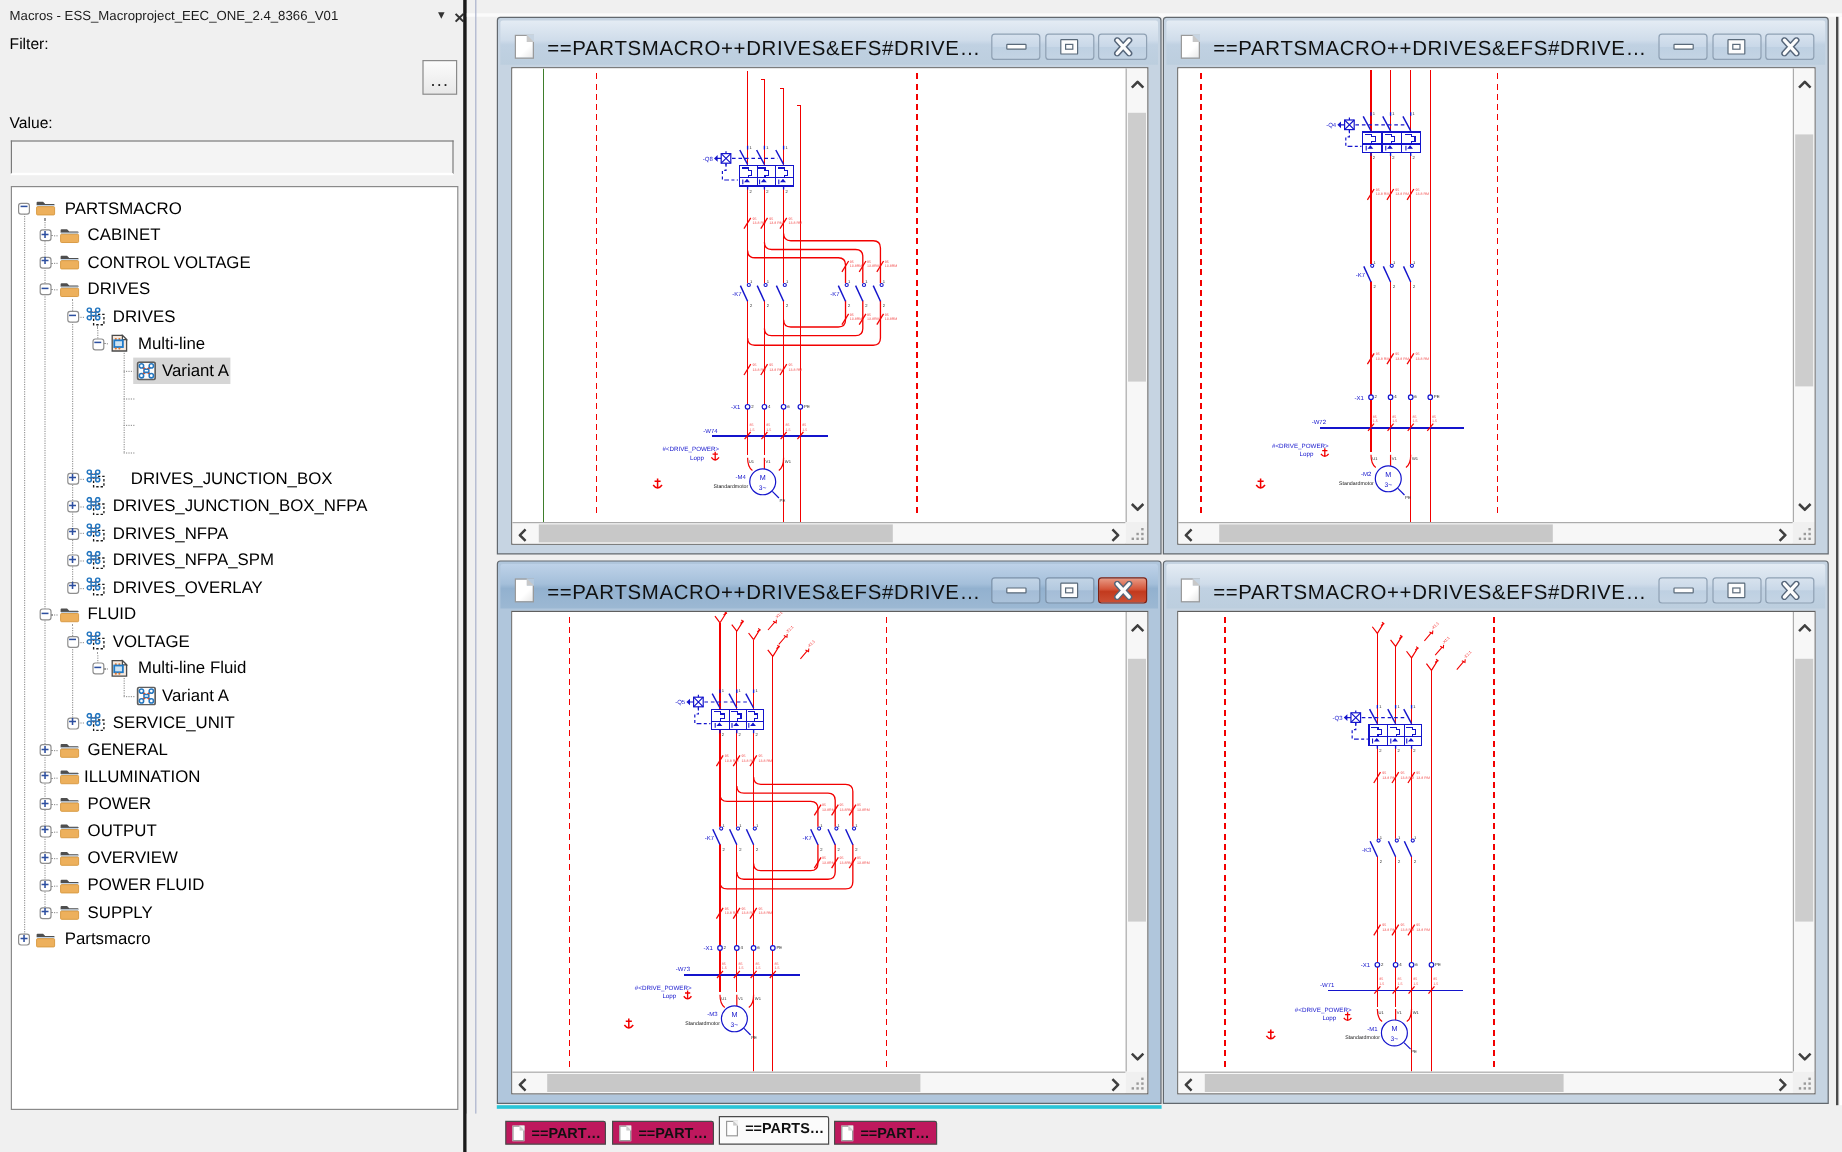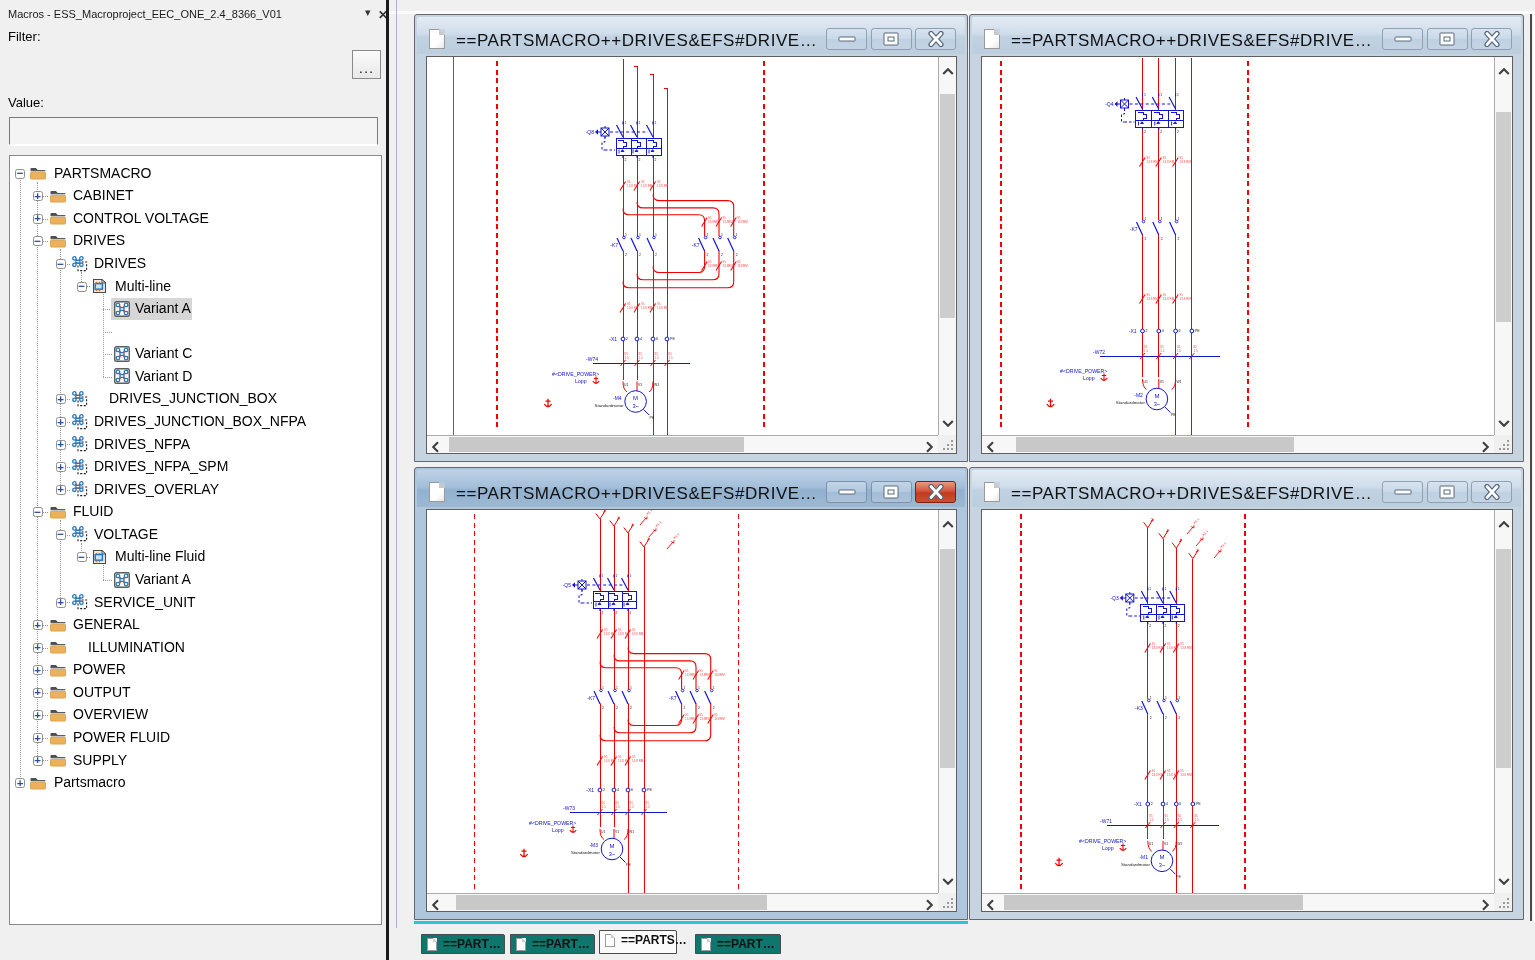--- a/index.html
+++ b/index.html
@@ -61,21 +61,21 @@
 .hsb .sa{top:3px}
 .htrack{position:absolute;left:17px;right:17px;top:0;bottom:0}
 .hthumb{position:absolute;top:1px;bottom:1px;background:#c8c8c8}
 .grip{position:absolute;right:0px;bottom:0px;width:18px;height:18px;background:#f0f0f0}
 .grip i{position:absolute;width:2.5px;height:2.5px;background:#9a9a9a}
 .grip i:nth-child(1){right:3px;bottom:3px}.grip i:nth-child(2){right:7px;bottom:3px}
 .grip i:nth-child(3){right:11px;bottom:3px}.grip i:nth-child(4){right:3px;bottom:7px}
 .grip i:nth-child(5){right:7px;bottom:7px}.grip i:nth-child(6){right:3px;bottom:11px}
 .cyan{position:absolute;left:414px;top:920.5px;width:554px;height:3.5px;background:#29c5d8}
 #tabbar{position:absolute;left:389px;right:0;top:928px;height:32px;background:#f0f0f0}
-.mtab{position:absolute;top:6px;height:20px;border:1px solid #4a4a4a;background:#0f766e;border-radius:0 2px 0 0}
+.mtab{position:absolute;top:6px;height:20px;border:1px solid #4a4a4a;background:#be185d;border-radius:0 2px 0 0}
 .mtab.act{top:2px;height:24px;background:#fbfbfb;z-index:2}
 .mtab .mdoc{position:absolute;left:5px;top:3px;width:10px;height:13px;background:#fff;border:1px solid #9a9a9a}
 .mtab .mdoc:after{content:"";position:absolute;right:-1px;top:-1px;border-left:4px solid #ccc;border-top:4px solid #f0f0f0}
 .mtab .mt{position:absolute;left:21px;top:2px;font-size:12px;font-weight:700;color:#111;white-space:nowrap}
 
 </style></head><body>
 <div id="palette">
 <div id="ptitle">Macros - ESS_Macroproject_EEC_ONE_2.4_8366_V01</div>
 <div class="pico" style="left:365px;top:6px">▾</div>
 <div class="pico" style="left:378px;font-weight:700;font-size:12px">✕</div>
@@ -212,236 +212,208 @@
             <path d="M5,4 L13,12 M13,4 L5,12" stroke="#d4502a" stroke-width="1.8"></path>
             <circle cx="4.9" cy="3.9" r="1.8" fill="#fff" stroke="#2577c0" stroke-width="1.3"></circle>
             <circle cx="13.1" cy="3.9" r="1.8" fill="#fff" stroke="#2577c0" stroke-width="1.3"></circle>
             <circle cx="4.9" cy="12.1" r="1.8" fill="#fff" stroke="#2577c0" stroke-width="1.3"></circle>
             <circle cx="13.1" cy="12.1" r="1.8" fill="#fff" stroke="#2577c0" stroke-width="1.3"></circle>
             <rect x="6.9" y="6.7" width="4.2" height="2.6" rx="1" fill="#fff" stroke="#2577c0" stroke-width="1.3"></rect>
           </svg>
         </div>
         <div class="ttxt" style="left:125px">Variant A</div>
       </div>
-      <div class="trow" style="top:186.8px">
+      <div class="trow" style="top:231.9px">
+        <div class="texp" style="left:45.5px">
+          <span>+</span>
+        </div>
+        <div style="position:absolute;left:61px;top:3px">
+          <svg class="tico" width="18" height="16" viewBox="0 0 18 16">
+            <rect x="7" y="6" width="8.6" height="8.6" fill="none" stroke="#1a1a1a" stroke-width="1.1" stroke-dasharray="2,1.6"></rect>
+            <path d="M3.6,2.6 L10.2,8.6 M10.2,2.6 L3.6,8.6" stroke="#d9542c" stroke-width="2"></path>
+            <circle cx="3.4" cy="2.4" r="1.7" fill="#fff" stroke="#2577c0" stroke-width="1.3"></circle>
+            <circle cx="10.4" cy="2.4" r="1.7" fill="#fff" stroke="#2577c0" stroke-width="1.3"></circle>
+            <circle cx="3.4" cy="8.8" r="1.7" fill="#fff" stroke="#2577c0" stroke-width="1.3"></circle>
+            <circle cx="10.4" cy="8.8" r="1.7" fill="#fff" stroke="#2577c0" stroke-width="1.3"></circle>
+            <rect x="4.9" y="4.3" width="4" height="2.6" rx="0.8" fill="#fff" stroke="#2577c0" stroke-width="1.2"></rect>
+          </svg>
+        </div>
+        <div class="ttxt" style="left:99px">DRIVES_JUNCTION_BOX</div>
+      </div>
+      <div class="trow" style="top:254.5px">
+        <div class="texp" style="left:45.5px">
+          <span>+</span>
+        </div>
+        <div style="position:absolute;left:61px;top:3px">
+          <svg class="tico" width="18" height="16" viewBox="0 0 18 16">
+            <rect x="7" y="6" width="8.6" height="8.6" fill="none" stroke="#1a1a1a" stroke-width="1.1" stroke-dasharray="2,1.6"></rect>
+            <path d="M3.6,2.6 L10.2,8.6 M10.2,2.6 L3.6,8.6" stroke="#d9542c" stroke-width="2"></path>
+            <circle cx="3.4" cy="2.4" r="1.7" fill="#fff" stroke="#2577c0" stroke-width="1.3"></circle>
+            <circle cx="10.4" cy="2.4" r="1.7" fill="#fff" stroke="#2577c0" stroke-width="1.3"></circle>
+            <circle cx="3.4" cy="8.8" r="1.7" fill="#fff" stroke="#2577c0" stroke-width="1.3"></circle>
+            <circle cx="10.4" cy="8.8" r="1.7" fill="#fff" stroke="#2577c0" stroke-width="1.3"></circle>
+            <rect x="4.9" y="4.3" width="4" height="2.6" rx="0.8" fill="#fff" stroke="#2577c0" stroke-width="1.2"></rect>
+          </svg>
+        </div>
+        <div class="ttxt" style="left:84px">DRIVES_JUNCTION_BOX_NFPA</div>
+      </div>
+      <div class="trow" style="top:277.0px">
+        <div class="texp" style="left:45.5px">
+          <span>+</span>
+        </div>
+        <div style="position:absolute;left:61px;top:3px">
+          <svg class="tico" width="18" height="16" viewBox="0 0 18 16">
+            <rect x="7" y="6" width="8.6" height="8.6" fill="none" stroke="#1a1a1a" stroke-width="1.1" stroke-dasharray="2,1.6"></rect>
+            <path d="M3.6,2.6 L10.2,8.6 M10.2,2.6 L3.6,8.6" stroke="#d9542c" stroke-width="2"></path>
+            <circle cx="3.4" cy="2.4" r="1.7" fill="#fff" stroke="#2577c0" stroke-width="1.3"></circle>
+            <circle cx="10.4" cy="2.4" r="1.7" fill="#fff" stroke="#2577c0" stroke-width="1.3"></circle>
+            <circle cx="3.4" cy="8.8" r="1.7" fill="#fff" stroke="#2577c0" stroke-width="1.3"></circle>
+            <circle cx="10.4" cy="8.8" r="1.7" fill="#fff" stroke="#2577c0" stroke-width="1.3"></circle>
+            <rect x="4.9" y="4.3" width="4" height="2.6" rx="0.8" fill="#fff" stroke="#2577c0" stroke-width="1.2"></rect>
+          </svg>
+        </div>
+        <div class="ttxt" style="left:84px">DRIVES_NFPA</div>
+      </div>
+      <div class="trow" style="top:299.6px">
+        <div class="texp" style="left:45.5px">
+          <span>+</span>
+        </div>
+        <div style="position:absolute;left:61px;top:3px">
+          <svg class="tico" width="18" height="16" viewBox="0 0 18 16">
+            <rect x="7" y="6" width="8.6" height="8.6" fill="none" stroke="#1a1a1a" stroke-width="1.1" stroke-dasharray="2,1.6"></rect>
+            <path d="M3.6,2.6 L10.2,8.6 M10.2,2.6 L3.6,8.6" stroke="#d9542c" stroke-width="2"></path>
+            <circle cx="3.4" cy="2.4" r="1.7" fill="#fff" stroke="#2577c0" stroke-width="1.3"></circle>
+            <circle cx="10.4" cy="2.4" r="1.7" fill="#fff" stroke="#2577c0" stroke-width="1.3"></circle>
+            <circle cx="3.4" cy="8.8" r="1.7" fill="#fff" stroke="#2577c0" stroke-width="1.3"></circle>
+            <circle cx="10.4" cy="8.8" r="1.7" fill="#fff" stroke="#2577c0" stroke-width="1.3"></circle>
+            <rect x="4.9" y="4.3" width="4" height="2.6" rx="0.8" fill="#fff" stroke="#2577c0" stroke-width="1.2"></rect>
+          </svg>
+        </div>
+        <div class="ttxt" style="left:84px">DRIVES_NFPA_SPM</div>
+      </div>
+      <div class="trow" style="top:322.2px">
+        <div class="texp" style="left:45.5px">
+          <span>+</span>
+        </div>
+        <div style="position:absolute;left:61px;top:3px">
+          <svg class="tico" width="18" height="16" viewBox="0 0 18 16">
+            <rect x="7" y="6" width="8.6" height="8.6" fill="none" stroke="#1a1a1a" stroke-width="1.1" stroke-dasharray="2,1.6"></rect>
+            <path d="M3.6,2.6 L10.2,8.6 M10.2,2.6 L3.6,8.6" stroke="#d9542c" stroke-width="2"></path>
+            <circle cx="3.4" cy="2.4" r="1.7" fill="#fff" stroke="#2577c0" stroke-width="1.3"></circle>
+            <circle cx="10.4" cy="2.4" r="1.7" fill="#fff" stroke="#2577c0" stroke-width="1.3"></circle>
+            <circle cx="3.4" cy="8.8" r="1.7" fill="#fff" stroke="#2577c0" stroke-width="1.3"></circle>
+            <circle cx="10.4" cy="8.8" r="1.7" fill="#fff" stroke="#2577c0" stroke-width="1.3"></circle>
+            <rect x="4.9" y="4.3" width="4" height="2.6" rx="0.8" fill="#fff" stroke="#2577c0" stroke-width="1.2"></rect>
+          </svg>
+        </div>
+        <div class="ttxt" style="left:84px">DRIVES_OVERLAY</div>
+      </div>
+      <div class="trow" style="top:344.8px">
+        <div class="texp" style="left:22.5px">
+          <span>−</span>
+        </div>
+        <div style="position:absolute;left:39px;top:3px">
+          <svg class="tico" width="18" height="16" viewBox="0 0 18 16">
+            <path d="M1.5,6 V3.9 Q1.5,3.1 2.3,3.1 H6.9 L8.7,4.9 H15.7 Q16.5,4.9 16.5,5.7 V6 Z" fill="#4f4f4f"></path>
+            <rect x="1.8" y="5.9" width="14.4" height="1.5" fill="#bfd3ea"></rect>
+            <rect x="1.5" y="7.2" width="15" height="6.9" rx="0.8" fill="#edb05c" stroke="#d89a42" stroke-width="0.8"></rect>
+          </svg>
+        </div>
+        <div class="ttxt" style="left:63px">FLUID</div>
+      </div>
+      <div class="trow" style="top:367.3px">
+        <div class="texp" style="left:45.5px">
+          <span>−</span>
+        </div>
+        <div style="position:absolute;left:61px;top:3px">
+          <svg class="tico" width="18" height="16" viewBox="0 0 18 16">
+            <rect x="7" y="6" width="8.6" height="8.6" fill="none" stroke="#1a1a1a" stroke-width="1.1" stroke-dasharray="2,1.6"></rect>
+            <path d="M3.6,2.6 L10.2,8.6 M10.2,2.6 L3.6,8.6" stroke="#d9542c" stroke-width="2"></path>
+            <circle cx="3.4" cy="2.4" r="1.7" fill="#fff" stroke="#2577c0" stroke-width="1.3"></circle>
+            <circle cx="10.4" cy="2.4" r="1.7" fill="#fff" stroke="#2577c0" stroke-width="1.3"></circle>
+            <circle cx="3.4" cy="8.8" r="1.7" fill="#fff" stroke="#2577c0" stroke-width="1.3"></circle>
+            <circle cx="10.4" cy="8.8" r="1.7" fill="#fff" stroke="#2577c0" stroke-width="1.3"></circle>
+            <rect x="4.9" y="4.3" width="4" height="2.6" rx="0.8" fill="#fff" stroke="#2577c0" stroke-width="1.2"></rect>
+          </svg>
+        </div>
+        <div class="ttxt" style="left:84px">VOLTAGE</div>
+      </div>
+      <div class="trow" style="top:389.9px">
+        <div class="texp" style="left:66.5px">
+          <span>−</span>
+        </div>
+        <div style="position:absolute;left:81px;top:3px">
+          <svg class="tico" width="18" height="16" viewBox="0 0 18 16">
+            <path d="M2.5,1.5 H11 L14.5,5 V14.5 H2.5 Z" fill="#f6e9de" stroke="#4a4a4a" stroke-width="1.1"></path>
+            <path d="M11,1.5 L11,5 L14.5,5 Z" fill="#fff" stroke="#4a4a4a" stroke-width="1"></path>
+            <circle cx="5.5" cy="4.6" r="0.9" fill="#e07830"></circle>
+            <circle cx="8.5" cy="4.6" r="0.9" fill="#e07830"></circle>
+            <rect x="4.2" y="5.6" width="7.2" height="5.6" fill="#cfe3f2" stroke="#1f7ac8" stroke-width="1.5"></rect>
+            <circle cx="5.5" cy="12.4" r="0.9" fill="#e07830"></circle>
+            <circle cx="8.5" cy="12.4" r="0.9" fill="#e07830"></circle>
+          </svg>
+        </div>
+        <div class="ttxt" style="left:105px">Multi-line Fluid</div>
+      </div>
+      <div class="trow" style="top:412.5px">
         <div style="position:absolute;left:103px;top:3px">
           <svg class="tico" width="18" height="16" viewBox="0 0 18 16">
             <rect x="1.7" y="0.7" width="14.6" height="14.6" rx="1.5" fill="#fcfcfc" stroke="#5e5e5e" stroke-width="1.4"></rect>
             <path d="M5,4 L13,12 M13,4 L5,12" stroke="#d4502a" stroke-width="1.8"></path>
             <circle cx="4.9" cy="3.9" r="1.8" fill="#fff" stroke="#2577c0" stroke-width="1.3"></circle>
             <circle cx="13.1" cy="3.9" r="1.8" fill="#fff" stroke="#2577c0" stroke-width="1.3"></circle>
             <circle cx="4.9" cy="12.1" r="1.8" fill="#fff" stroke="#2577c0" stroke-width="1.3"></circle>
             <circle cx="13.1" cy="12.1" r="1.8" fill="#fff" stroke="#2577c0" stroke-width="1.3"></circle>
             <rect x="6.9" y="6.7" width="4.2" height="2.6" rx="1" fill="#fff" stroke="#2577c0" stroke-width="1.3"></rect>
           </svg>
         </div>
-        <div class="ttxt" style="left:125px">Variant C</div>
-      </div>
-      <div class="trow" style="top:209.3px">
-        <div style="position:absolute;left:103px;top:3px">
-          <svg class="tico" width="18" height="16" viewBox="0 0 18 16">
-            <rect x="1.7" y="0.7" width="14.6" height="14.6" rx="1.5" fill="#fcfcfc" stroke="#5e5e5e" stroke-width="1.4"></rect>
-            <path d="M5,4 L13,12 M13,4 L5,12" stroke="#d4502a" stroke-width="1.8"></path>
-            <circle cx="4.9" cy="3.9" r="1.8" fill="#fff" stroke="#2577c0" stroke-width="1.3"></circle>
-            <circle cx="13.1" cy="3.9" r="1.8" fill="#fff" stroke="#2577c0" stroke-width="1.3"></circle>
-            <circle cx="4.9" cy="12.1" r="1.8" fill="#fff" stroke="#2577c0" stroke-width="1.3"></circle>
-            <circle cx="13.1" cy="12.1" r="1.8" fill="#fff" stroke="#2577c0" stroke-width="1.3"></circle>
-            <rect x="6.9" y="6.7" width="4.2" height="2.6" rx="1" fill="#fff" stroke="#2577c0" stroke-width="1.3"></rect>
-          </svg>
-        </div>
-        <div class="ttxt" style="left:125px">Variant D</div>
-      </div>
-      <div class="trow" style="top:231.9px">
+        <div class="ttxt" style="left:125px">Variant A</div>
+      </div>
+      <div class="trow" style="top:435.0px">
         <div class="texp" style="left:45.5px">
           <span>+</span>
         </div>
         <div style="position:absolute;left:61px;top:3px">
           <svg class="tico" width="18" height="16" viewBox="0 0 18 16">
             <rect x="7" y="6" width="8.6" height="8.6" fill="none" stroke="#1a1a1a" stroke-width="1.1" stroke-dasharray="2,1.6"></rect>
             <path d="M3.6,2.6 L10.2,8.6 M10.2,2.6 L3.6,8.6" stroke="#d9542c" stroke-width="2"></path>
             <circle cx="3.4" cy="2.4" r="1.7" fill="#fff" stroke="#2577c0" stroke-width="1.3"></circle>
             <circle cx="10.4" cy="2.4" r="1.7" fill="#fff" stroke="#2577c0" stroke-width="1.3"></circle>
             <circle cx="3.4" cy="8.8" r="1.7" fill="#fff" stroke="#2577c0" stroke-width="1.3"></circle>
             <circle cx="10.4" cy="8.8" r="1.7" fill="#fff" stroke="#2577c0" stroke-width="1.3"></circle>
             <rect x="4.9" y="4.3" width="4" height="2.6" rx="0.8" fill="#fff" stroke="#2577c0" stroke-width="1.2"></rect>
           </svg>
         </div>
-        <div class="ttxt" style="left:99px">DRIVES_JUNCTION_BOX</div>
-      </div>
-      <div class="trow" style="top:254.5px">
-        <div class="texp" style="left:45.5px">
-          <span>+</span>
-        </div>
-        <div style="position:absolute;left:61px;top:3px">
-          <svg class="tico" width="18" height="16" viewBox="0 0 18 16">
-            <rect x="7" y="6" width="8.6" height="8.6" fill="none" stroke="#1a1a1a" stroke-width="1.1" stroke-dasharray="2,1.6"></rect>
-            <path d="M3.6,2.6 L10.2,8.6 M10.2,2.6 L3.6,8.6" stroke="#d9542c" stroke-width="2"></path>
-            <circle cx="3.4" cy="2.4" r="1.7" fill="#fff" stroke="#2577c0" stroke-width="1.3"></circle>
-            <circle cx="10.4" cy="2.4" r="1.7" fill="#fff" stroke="#2577c0" stroke-width="1.3"></circle>
-            <circle cx="3.4" cy="8.8" r="1.7" fill="#fff" stroke="#2577c0" stroke-width="1.3"></circle>
-            <circle cx="10.4" cy="8.8" r="1.7" fill="#fff" stroke="#2577c0" stroke-width="1.3"></circle>
-            <rect x="4.9" y="4.3" width="4" height="2.6" rx="0.8" fill="#fff" stroke="#2577c0" stroke-width="1.2"></rect>
-          </svg>
-        </div>
-        <div class="ttxt" style="left:84px">DRIVES_JUNCTION_BOX_NFPA</div>
-      </div>
-      <div class="trow" style="top:277.0px">
-        <div class="texp" style="left:45.5px">
-          <span>+</span>
-        </div>
-        <div style="position:absolute;left:61px;top:3px">
-          <svg class="tico" width="18" height="16" viewBox="0 0 18 16">
-            <rect x="7" y="6" width="8.6" height="8.6" fill="none" stroke="#1a1a1a" stroke-width="1.1" stroke-dasharray="2,1.6"></rect>
-            <path d="M3.6,2.6 L10.2,8.6 M10.2,2.6 L3.6,8.6" stroke="#d9542c" stroke-width="2"></path>
-            <circle cx="3.4" cy="2.4" r="1.7" fill="#fff" stroke="#2577c0" stroke-width="1.3"></circle>
-            <circle cx="10.4" cy="2.4" r="1.7" fill="#fff" stroke="#2577c0" stroke-width="1.3"></circle>
-            <circle cx="3.4" cy="8.8" r="1.7" fill="#fff" stroke="#2577c0" stroke-width="1.3"></circle>
-            <circle cx="10.4" cy="8.8" r="1.7" fill="#fff" stroke="#2577c0" stroke-width="1.3"></circle>
-            <rect x="4.9" y="4.3" width="4" height="2.6" rx="0.8" fill="#fff" stroke="#2577c0" stroke-width="1.2"></rect>
-          </svg>
-        </div>
-        <div class="ttxt" style="left:84px">DRIVES_NFPA</div>
-      </div>
-      <div class="trow" style="top:299.6px">
-        <div class="texp" style="left:45.5px">
-          <span>+</span>
-        </div>
-        <div style="position:absolute;left:61px;top:3px">
-          <svg class="tico" width="18" height="16" viewBox="0 0 18 16">
-            <rect x="7" y="6" width="8.6" height="8.6" fill="none" stroke="#1a1a1a" stroke-width="1.1" stroke-dasharray="2,1.6"></rect>
-            <path d="M3.6,2.6 L10.2,8.6 M10.2,2.6 L3.6,8.6" stroke="#d9542c" stroke-width="2"></path>
-            <circle cx="3.4" cy="2.4" r="1.7" fill="#fff" stroke="#2577c0" stroke-width="1.3"></circle>
-            <circle cx="10.4" cy="2.4" r="1.7" fill="#fff" stroke="#2577c0" stroke-width="1.3"></circle>
-            <circle cx="3.4" cy="8.8" r="1.7" fill="#fff" stroke="#2577c0" stroke-width="1.3"></circle>
-            <circle cx="10.4" cy="8.8" r="1.7" fill="#fff" stroke="#2577c0" stroke-width="1.3"></circle>
-            <rect x="4.9" y="4.3" width="4" height="2.6" rx="0.8" fill="#fff" stroke="#2577c0" stroke-width="1.2"></rect>
-          </svg>
-        </div>
-        <div class="ttxt" style="left:84px">DRIVES_NFPA_SPM</div>
-      </div>
-      <div class="trow" style="top:322.2px">
-        <div class="texp" style="left:45.5px">
-          <span>+</span>
-        </div>
-        <div style="position:absolute;left:61px;top:3px">
-          <svg class="tico" width="18" height="16" viewBox="0 0 18 16">
-            <rect x="7" y="6" width="8.6" height="8.6" fill="none" stroke="#1a1a1a" stroke-width="1.1" stroke-dasharray="2,1.6"></rect>
-            <path d="M3.6,2.6 L10.2,8.6 M10.2,2.6 L3.6,8.6" stroke="#d9542c" stroke-width="2"></path>
-            <circle cx="3.4" cy="2.4" r="1.7" fill="#fff" stroke="#2577c0" stroke-width="1.3"></circle>
-            <circle cx="10.4" cy="2.4" r="1.7" fill="#fff" stroke="#2577c0" stroke-width="1.3"></circle>
-            <circle cx="3.4" cy="8.8" r="1.7" fill="#fff" stroke="#2577c0" stroke-width="1.3"></circle>
-            <circle cx="10.4" cy="8.8" r="1.7" fill="#fff" stroke="#2577c0" stroke-width="1.3"></circle>
-            <rect x="4.9" y="4.3" width="4" height="2.6" rx="0.8" fill="#fff" stroke="#2577c0" stroke-width="1.2"></rect>
-          </svg>
-        </div>
-        <div class="ttxt" style="left:84px">DRIVES_OVERLAY</div>
-      </div>
-      <div class="trow" style="top:344.8px">
+        <div class="ttxt" style="left:84px">SERVICE_UNIT</div>
+      </div>
+      <div class="trow" style="top:457.6px">
         <div class="texp" style="left:22.5px">
-          <span>−</span>
+          <span>+</span>
         </div>
         <div style="position:absolute;left:39px;top:3px">
           <svg class="tico" width="18" height="16" viewBox="0 0 18 16">
             <path d="M1.5,6 V3.9 Q1.5,3.1 2.3,3.1 H6.9 L8.7,4.9 H15.7 Q16.5,4.9 16.5,5.7 V6 Z" fill="#4f4f4f"></path>
             <rect x="1.8" y="5.9" width="14.4" height="1.5" fill="#bfd3ea"></rect>
             <rect x="1.5" y="7.2" width="15" height="6.9" rx="0.8" fill="#edb05c" stroke="#d89a42" stroke-width="0.8"></rect>
           </svg>
         </div>
-        <div class="ttxt" style="left:63px">FLUID</div>
-      </div>
-      <div class="trow" style="top:367.3px">
-        <div class="texp" style="left:45.5px">
-          <span>−</span>
-        </div>
-        <div style="position:absolute;left:61px;top:3px">
-          <svg class="tico" width="18" height="16" viewBox="0 0 18 16">
-            <rect x="7" y="6" width="8.6" height="8.6" fill="none" stroke="#1a1a1a" stroke-width="1.1" stroke-dasharray="2,1.6"></rect>
-            <path d="M3.6,2.6 L10.2,8.6 M10.2,2.6 L3.6,8.6" stroke="#d9542c" stroke-width="2"></path>
-            <circle cx="3.4" cy="2.4" r="1.7" fill="#fff" stroke="#2577c0" stroke-width="1.3"></circle>
-            <circle cx="10.4" cy="2.4" r="1.7" fill="#fff" stroke="#2577c0" stroke-width="1.3"></circle>
-            <circle cx="3.4" cy="8.8" r="1.7" fill="#fff" stroke="#2577c0" stroke-width="1.3"></circle>
-            <circle cx="10.4" cy="8.8" r="1.7" fill="#fff" stroke="#2577c0" stroke-width="1.3"></circle>
-            <rect x="4.9" y="4.3" width="4" height="2.6" rx="0.8" fill="#fff" stroke="#2577c0" stroke-width="1.2"></rect>
-          </svg>
-        </div>
-        <div class="ttxt" style="left:84px">VOLTAGE</div>
-      </div>
-      <div class="trow" style="top:389.9px">
-        <div class="texp" style="left:66.5px">
-          <span>−</span>
-        </div>
-        <div style="position:absolute;left:81px;top:3px">
-          <svg class="tico" width="18" height="16" viewBox="0 0 18 16">
-            <path d="M2.5,1.5 H11 L14.5,5 V14.5 H2.5 Z" fill="#f6e9de" stroke="#4a4a4a" stroke-width="1.1"></path>
-            <path d="M11,1.5 L11,5 L14.5,5 Z" fill="#fff" stroke="#4a4a4a" stroke-width="1"></path>
-            <circle cx="5.5" cy="4.6" r="0.9" fill="#e07830"></circle>
-            <circle cx="8.5" cy="4.6" r="0.9" fill="#e07830"></circle>
-            <rect x="4.2" y="5.6" width="7.2" height="5.6" fill="#cfe3f2" stroke="#1f7ac8" stroke-width="1.5"></rect>
-            <circle cx="5.5" cy="12.4" r="0.9" fill="#e07830"></circle>
-            <circle cx="8.5" cy="12.4" r="0.9" fill="#e07830"></circle>
-          </svg>
-        </div>
-        <div class="ttxt" style="left:105px">Multi-line Fluid</div>
-      </div>
-      <div class="trow" style="top:412.5px">
-        <div style="position:absolute;left:103px;top:3px">
-          <svg class="tico" width="18" height="16" viewBox="0 0 18 16">
-            <rect x="1.7" y="0.7" width="14.6" height="14.6" rx="1.5" fill="#fcfcfc" stroke="#5e5e5e" stroke-width="1.4"></rect>
-            <path d="M5,4 L13,12 M13,4 L5,12" stroke="#d4502a" stroke-width="1.8"></path>
-            <circle cx="4.9" cy="3.9" r="1.8" fill="#fff" stroke="#2577c0" stroke-width="1.3"></circle>
-            <circle cx="13.1" cy="3.9" r="1.8" fill="#fff" stroke="#2577c0" stroke-width="1.3"></circle>
-            <circle cx="4.9" cy="12.1" r="1.8" fill="#fff" stroke="#2577c0" stroke-width="1.3"></circle>
-            <circle cx="13.1" cy="12.1" r="1.8" fill="#fff" stroke="#2577c0" stroke-width="1.3"></circle>
-            <rect x="6.9" y="6.7" width="4.2" height="2.6" rx="1" fill="#fff" stroke="#2577c0" stroke-width="1.3"></rect>
-          </svg>
-        </div>
-        <div class="ttxt" style="left:125px">Variant A</div>
-      </div>
-      <div class="trow" style="top:435.0px">
-        <div class="texp" style="left:45.5px">
-          <span>+</span>
-        </div>
-        <div style="position:absolute;left:61px;top:3px">
-          <svg class="tico" width="18" height="16" viewBox="0 0 18 16">
-            <rect x="7" y="6" width="8.6" height="8.6" fill="none" stroke="#1a1a1a" stroke-width="1.1" stroke-dasharray="2,1.6"></rect>
-            <path d="M3.6,2.6 L10.2,8.6 M10.2,2.6 L3.6,8.6" stroke="#d9542c" stroke-width="2"></path>
-            <circle cx="3.4" cy="2.4" r="1.7" fill="#fff" stroke="#2577c0" stroke-width="1.3"></circle>
-            <circle cx="10.4" cy="2.4" r="1.7" fill="#fff" stroke="#2577c0" stroke-width="1.3"></circle>
-            <circle cx="3.4" cy="8.8" r="1.7" fill="#fff" stroke="#2577c0" stroke-width="1.3"></circle>
-            <circle cx="10.4" cy="8.8" r="1.7" fill="#fff" stroke="#2577c0" stroke-width="1.3"></circle>
-            <rect x="4.9" y="4.3" width="4" height="2.6" rx="0.8" fill="#fff" stroke="#2577c0" stroke-width="1.2"></rect>
-          </svg>
-        </div>
-        <div class="ttxt" style="left:84px">SERVICE_UNIT</div>
-      </div>
-      <div class="trow" style="top:457.6px">
+        <div class="ttxt" style="left:63px">GENERAL</div>
+      </div>
+      <div class="trow" style="top:480.2px">
         <div class="texp" style="left:22.5px">
           <span>+</span>
         </div>
         <div style="position:absolute;left:39px;top:3px">
           <svg class="tico" width="18" height="16" viewBox="0 0 18 16">
             <path d="M1.5,6 V3.9 Q1.5,3.1 2.3,3.1 H6.9 L8.7,4.9 H15.7 Q16.5,4.9 16.5,5.7 V6 Z" fill="#4f4f4f"></path>
             <rect x="1.8" y="5.9" width="14.4" height="1.5" fill="#bfd3ea"></rect>
             <rect x="1.5" y="7.2" width="15" height="6.9" rx="0.8" fill="#edb05c" stroke="#d89a42" stroke-width="0.8"></rect>
           </svg>
         </div>
-        <div class="ttxt" style="left:63px">GENERAL</div>
-      </div>
-      <div class="trow" style="top:480.2px">
-        <div class="texp" style="left:22.5px">
-          <span>+</span>
-        </div>
-        <div style="position:absolute;left:39px;top:3px">
-          <svg class="tico" width="18" height="16" viewBox="0 0 18 16">
-            <path d="M1.5,6 V3.9 Q1.5,3.1 2.3,3.1 H6.9 L8.7,4.9 H15.7 Q16.5,4.9 16.5,5.7 V6 Z" fill="#4f4f4f"></path>
-            <rect x="1.8" y="5.9" width="14.4" height="1.5" fill="#bfd3ea"></rect>
-            <rect x="1.5" y="7.2" width="15" height="6.9" rx="0.8" fill="#edb05c" stroke="#d89a42" stroke-width="0.8"></rect>
-          </svg>
-        </div>
-        <div class="ttxt" style="left:78px">ILLUMINATION</div>
+        <div class="ttxt" style="left:60px">ILLUMINATION</div>
       </div>
       <div class="trow" style="top:502.7px">
         <div class="texp" style="left:22.5px">
           <span>+</span>
         </div>
         <div style="position:absolute;left:39px;top:3px">
           <svg class="tico" width="18" height="16" viewBox="0 0 18 16">
             <path d="M1.5,6 V3.9 Q1.5,3.1 2.3,3.1 H6.9 L8.7,4.9 H15.7 Q16.5,4.9 16.5,5.7 V6 Z" fill="#4f4f4f"></path>
             <rect x="1.8" y="5.9" width="14.4" height="1.5" fill="#bfd3ea"></rect>
             <rect x="1.5" y="7.2" width="15" height="6.9" rx="0.8" fill="#edb05c" stroke="#d89a42" stroke-width="0.8"></rect>
@@ -1344,20 +1316,20 @@
 <div class="cyan"></div>
 <div id="tabbar">
 <div class="mtab" style="left:32px;width:84px">
       <div class="mdoc"></div>
       <div class="mt">==PART…</div>
     </div>
 <div class="mtab" style="left:121px;width:85px">
       <div class="mdoc"></div>
       <div class="mt">==PART…</div>
     </div>
-<div class="mtab act" style="left:210px;width:78px">
+<div class="mtab act" style="left:210px;width:92px">
       <div class="mdoc"></div>
       <div class="mt">==PARTS…</div>
     </div>
 <div class="mtab" style="left:306px;width:86px">
       <div class="mdoc"></div>
       <div class="mt">==PART…</div>
     </div>
 </div>
 </body></html>

